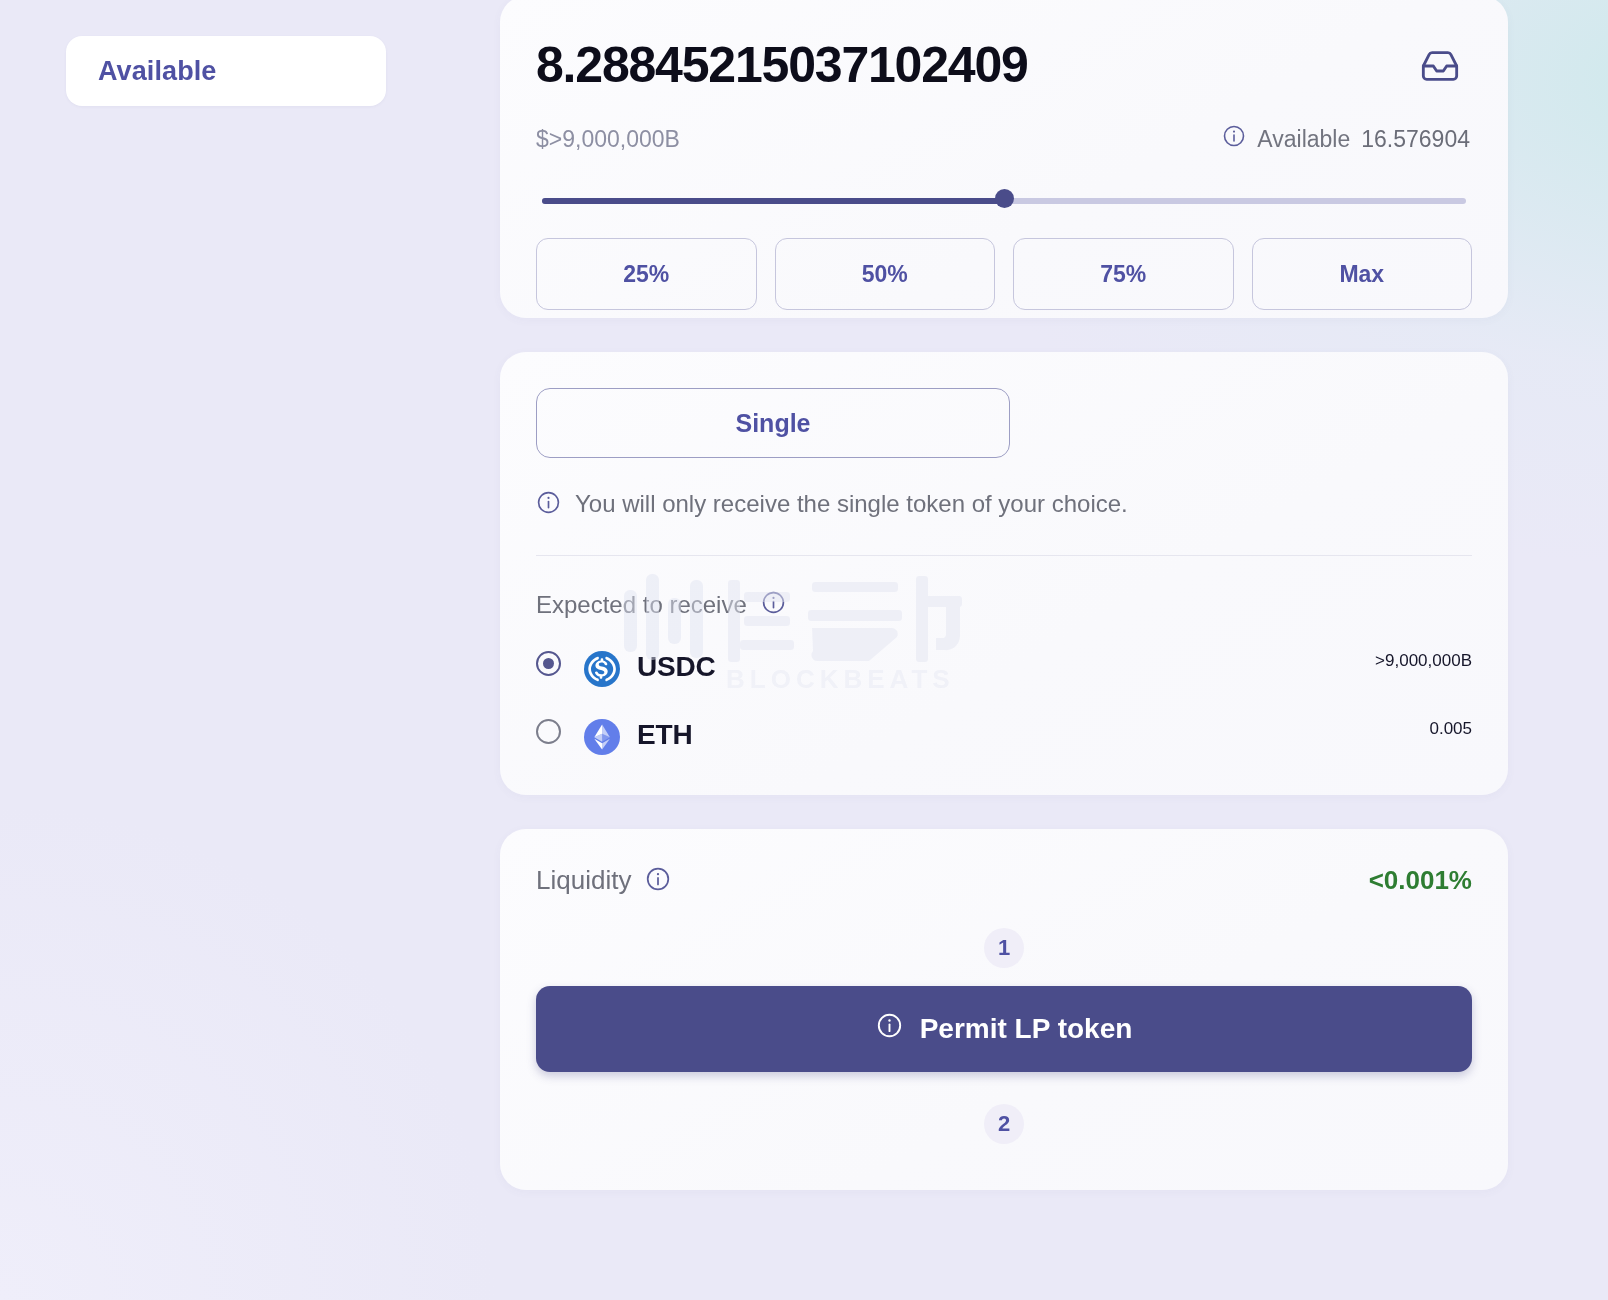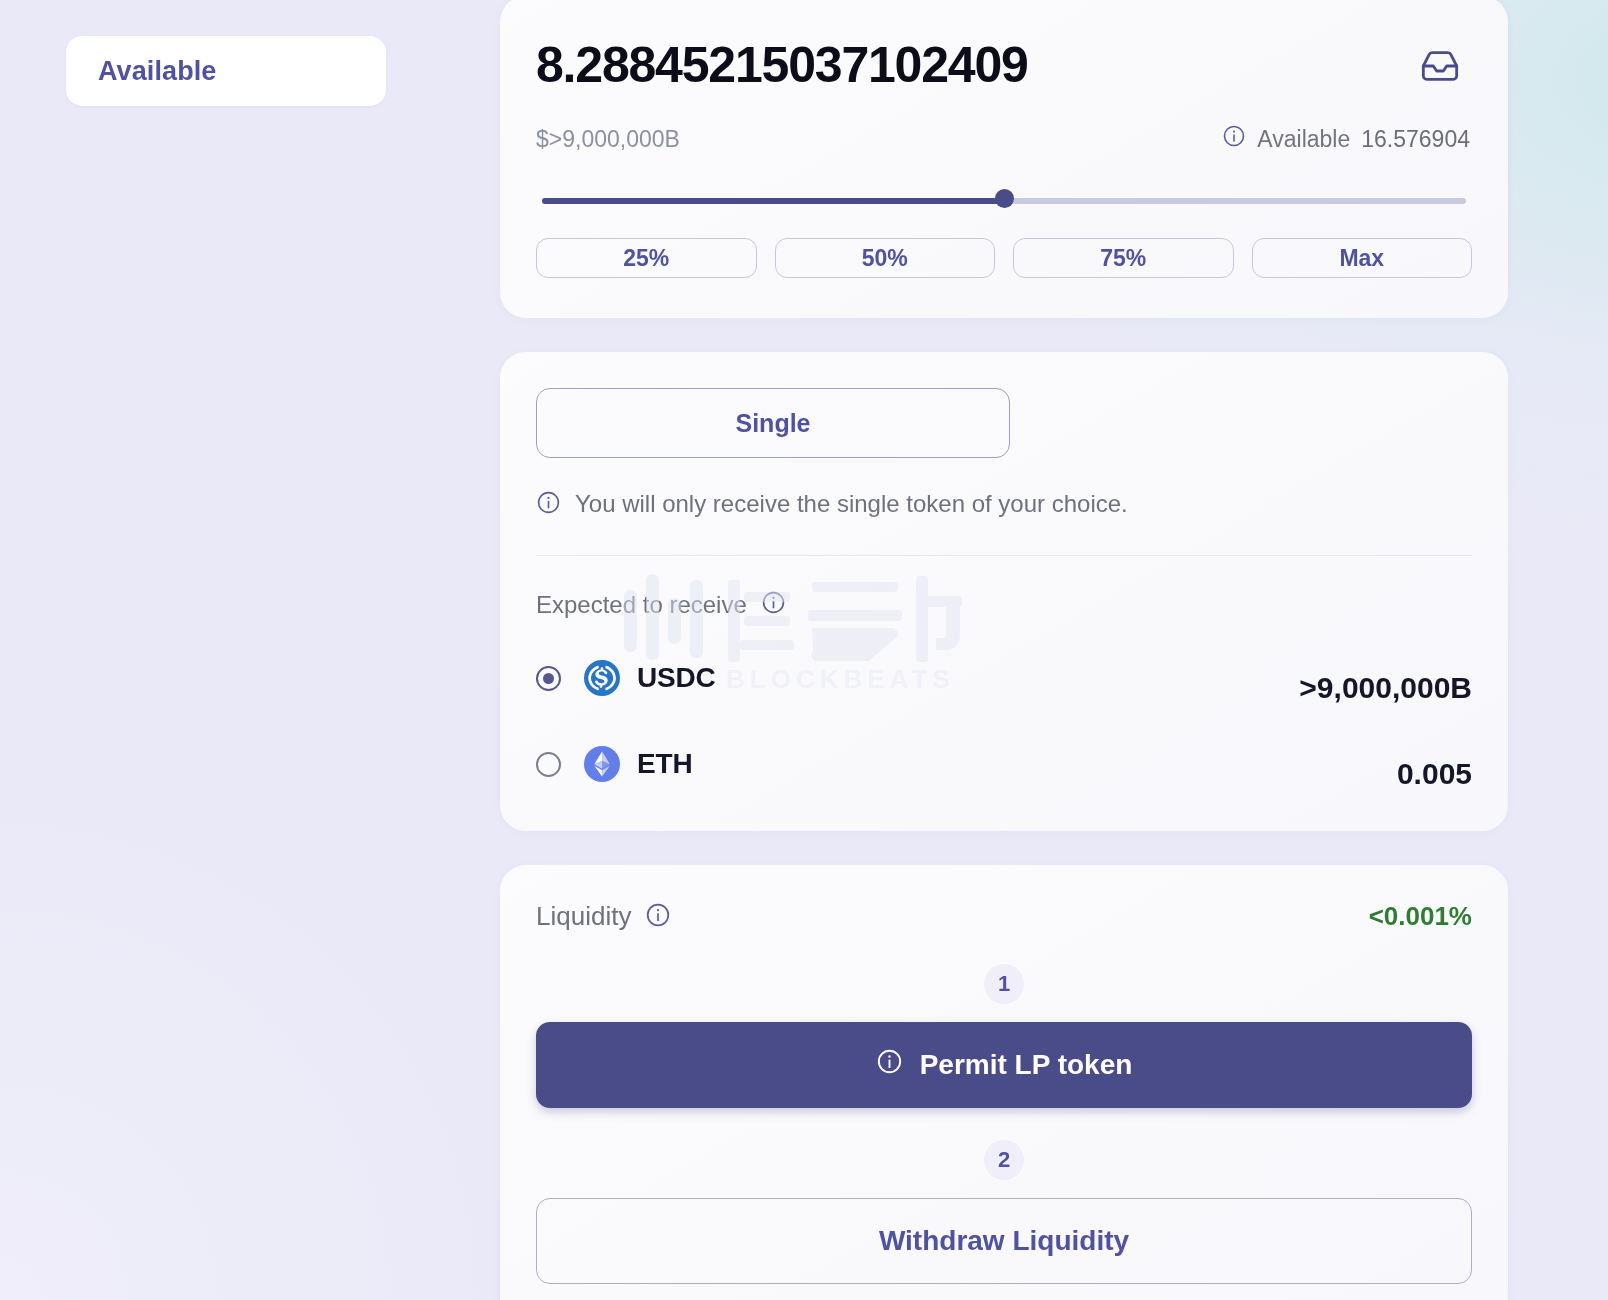--- a/index.html
+++ b/index.html
@@ -56,21 +56,21 @@
 
   
   .slider-wrap { margin-top:38px; height:18px; position:relative; }
   .track { position:absolute; left:6px; right:6px; top:6px; height:6px;
            border-radius:3px; background:#c9c9e2; }
   .track-fill { position:absolute; left:0; top:0; height:6px; border-radius:3px; background:#4a4c8a; width:50%; }
   .thumb { position:absolute; top:-3px; width:19px; height:19px; border-radius:50%; background:#4a4c8a; left:calc(50% - 9px); }
 
   .pct-row { display:flex; gap:18px; margin-top:28px; }
   .pct-btn {
-    flex:1; height:40px; border:1px solid #c6c6dd; border-radius:12px;
+    flex:1; height:72px; border:1px solid #c6c6dd; border-radius:12px;
     background:transparent; display:flex; align-items:center; justify-content:center;
     font-size:23px; font-weight:700; color:#4f51a3; cursor:pointer;
   }
 
   
   .card-mode { margin-top:34px; padding:36px 36px 40px 36px; }
   .mode-row { display:flex; align-items:center; }
   .mode-btn {
     width:474px; height:70px; border-radius:14px;
     display:flex; align-items:center; justify-content:center;
@@ -81,30 +81,30 @@
 
   .hint-row { display:flex; align-items:flex-start; gap:14px; margin-top:32px; }
   .hint-text { font-size:24px; color:#6f717c; }
 
   .divider { height:1px; background:#e6e6ef; margin:36px 0 0 0; }
 
   .exp-row { display:flex; align-items:center; gap:14px; margin-top:34px; }
   .exp-label { font-size:24px; color:#6f717c; }
 
   .token-row {
-    display:flex; align-items:center; margin-top:32px; cursor:pointer;
+    display:flex; margin-top:32px; cursor:pointer;
   }
   .radio { width:25px; height:25px; border-radius:50%; border:2px solid #55578f;
            position:relative; flex:none; margin-right:23px; }
   .radio.off { border-color:#7c7e8c; }
   .radio.on::after { content:""; position:absolute; left:5px; top:5px;
            width:11px; height:11px; border-radius:50%; background:#55578f; }
   .tok-ico { width:36px; height:36px; flex:none; margin-right:17px; }
   .tok-name { font-size:28px; font-weight:600; color:#16162a; letter-spacing:-.2px; }
-  .tok-amt { margin-left:auto; font-size:30px; font-weight:700; color:#16162a;margin-top:20px; }
+  .tok-amt { margin-left:auto; font-size:17px; font-weight:400; color:#16162a; }
 
   
   .card-action { margin-top:34px; padding:36px 36px 46px 36px; }
   .slip-row { display:flex; align-items:center; }
   .slip-label { font-size:26px; color:#6f717c; margin-right:14px; }
   .slip-val { margin-left:auto; font-size:26px; font-weight:700; color:#2e7d32; }
 
   .step-badge {
     width:40px; height:40px; border-radius:50%; background:#f0eef8;
     display:flex; align-items:center; justify-content:center;
@@ -285,18 +285,15 @@
           <circle cx="12" cy="12" r="9.5"></circle>
             <path d="M12 11v6" stroke-linecap="round"></path>
             <circle cx="12" cy="7.6" r="1.05" fill="#fff" stroke="none"></circle>
         </svg>
       </span>
       <span>Permit LP token</span>
     </div>
 
     <div class="step-badge">2</div>
 
-    <div class="btn-outline">
-      <span>Withdraw Liquidity</span>
-    </div>
   </div>
 
 </div>
 
 </body></html>

